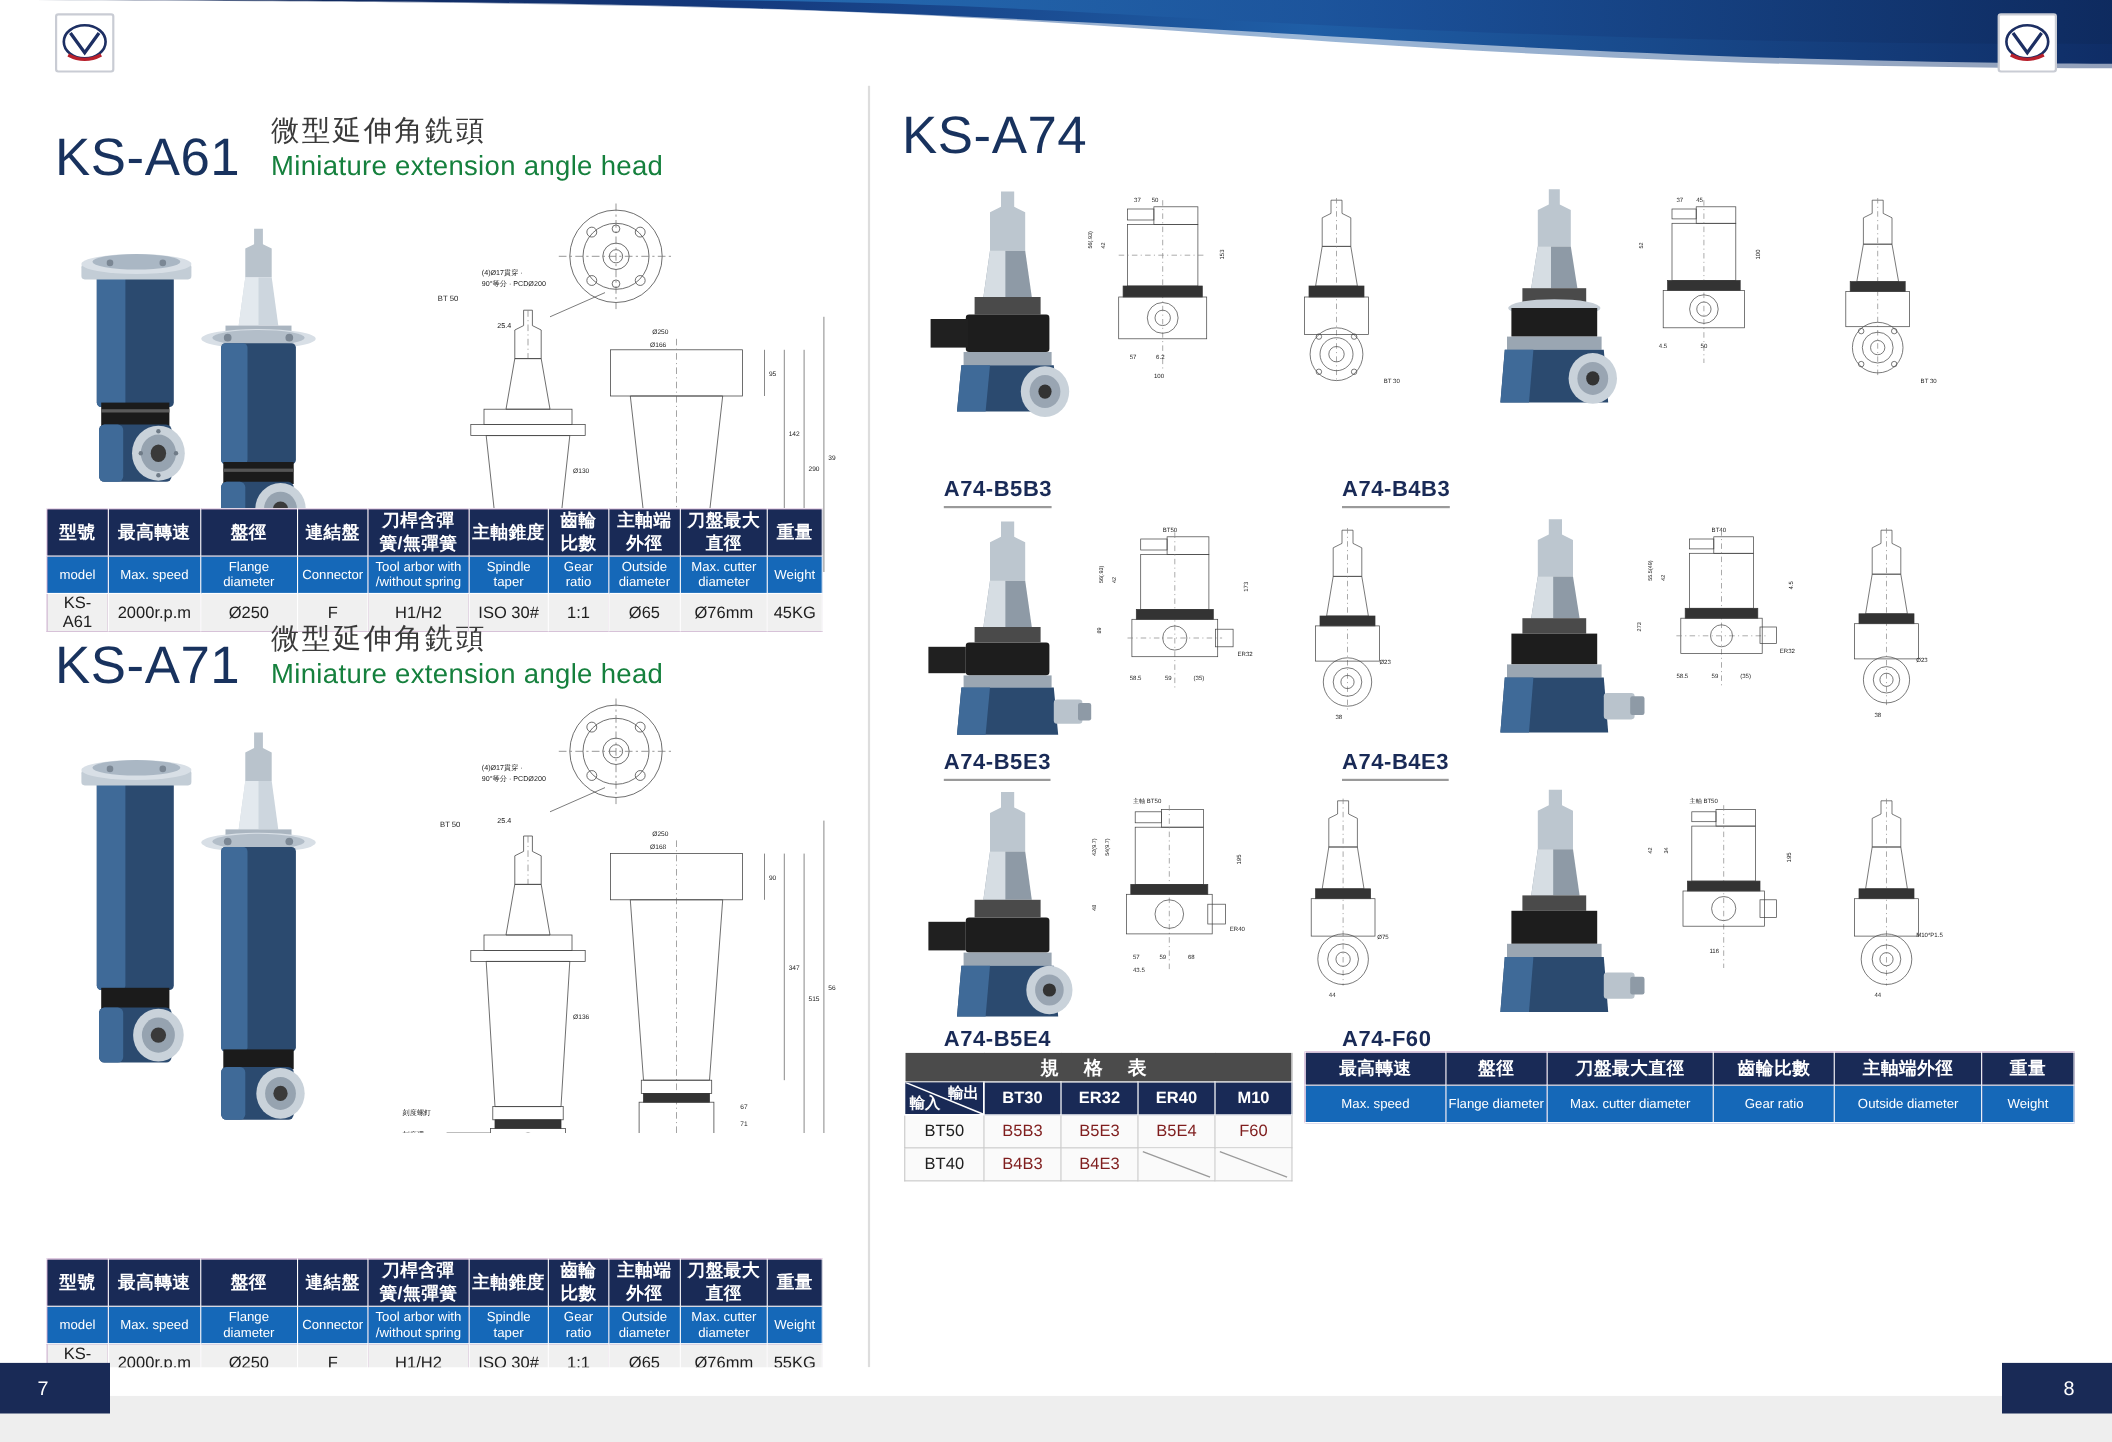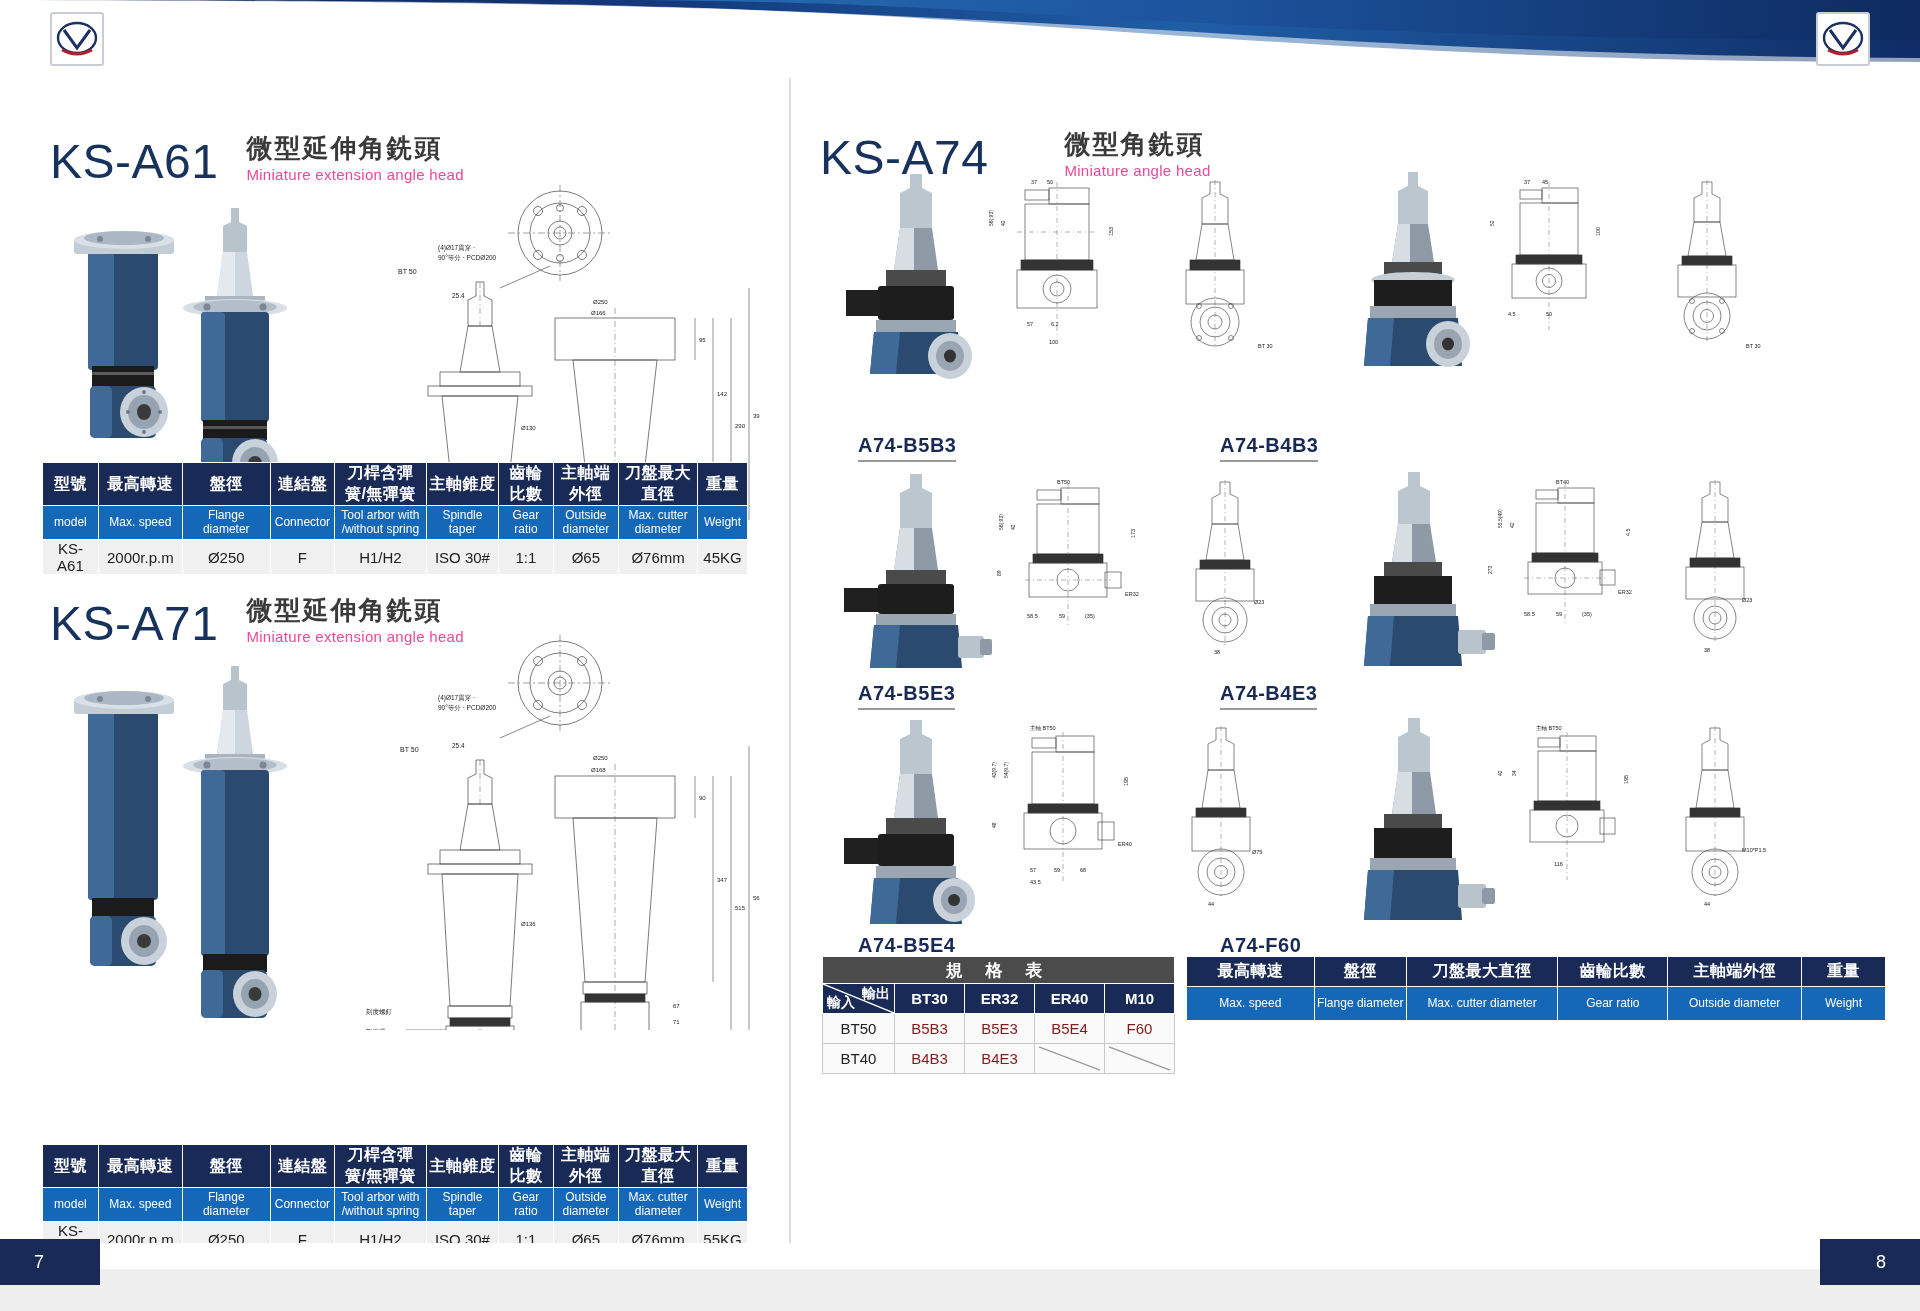--- a/index.html
+++ b/index.html
@@ -39,24 +39,24 @@
 
   
   .prod-header { position: absolute; display: flex; align-items: flex-end; }
   .prod-code {
     font-size: 48px; font-weight: 400; color: #18325e;
     letter-spacing: 0.5px; line-height: 1;
   }
   .prod-names { margin-left: 28px; padding-bottom: 2px; }
   .prod-cn {
     font-size: 26px; color: #3a3a3a; letter-spacing: 2px;
-    line-height: 1.15; font-weight: 700; margin-top: 30px;
+    line-height: 1.15; font-weight: 400;
   }
   .prod-en {
-    font-size: 15px; color: #ec4899; letter-spacing: 0.3px;
+    font-size: 25px; color: #15803d; letter-spacing: 0.3px;
     line-height: 1.2; margin-top: 2px;
   }
 
   
   .spec-table {
     position: absolute;
     border-collapse: collapse;
     font-size: 11px;
     background: #701a75;
   }
@@ -518,24 +518,20 @@
       <td>55KG</td>
     </tr>
   </tbody>
     </table>
 </div>
 
 <div class="page page-right">
 
   <div class="prod-header" style="left:30px; top:22px;gap:48px;">
     <div class="prod-code">KS-A74</div>
-    <div class="prod-names">
-      <div class="prod-cn">微型角銑頭</div>
-      <div class="prod-en">Miniature angle head</div>
-    </div>
   </div>
 
   <div class="illus" style="left:32px; top:88px;">
     <svg width="510" height="218" viewBox="0 0 510 218">
       <g>
         <path d="M88,8 L100,8 L100,22 L110,27 L110,62 L78,62 L78,27 L88,22 Z" fill="#bcc6cf"></path>
         <path d="M78,62 L110,62 L116,104 L72,104 Z" fill="#8e9aa6"></path>
         <path d="M78,62 L92,62 L92,104 L72,104 Z" fill="#d6dde3"></path>
         <rect x="64" y="104" width="60" height="16" fill="#4a4a4a"></rect>
         <rect x="56" y="120" width="76" height="34" rx="3" fill="#1d1d1d"></rect>

